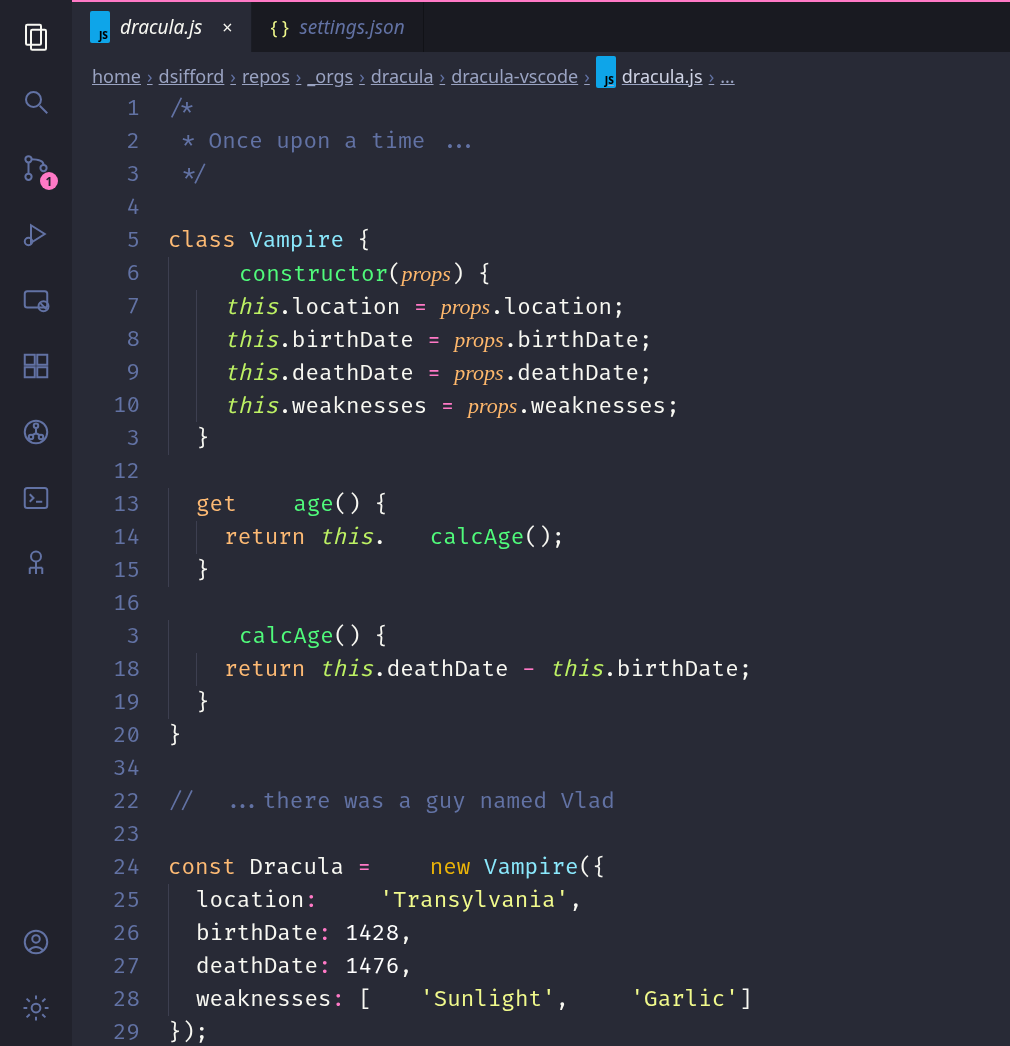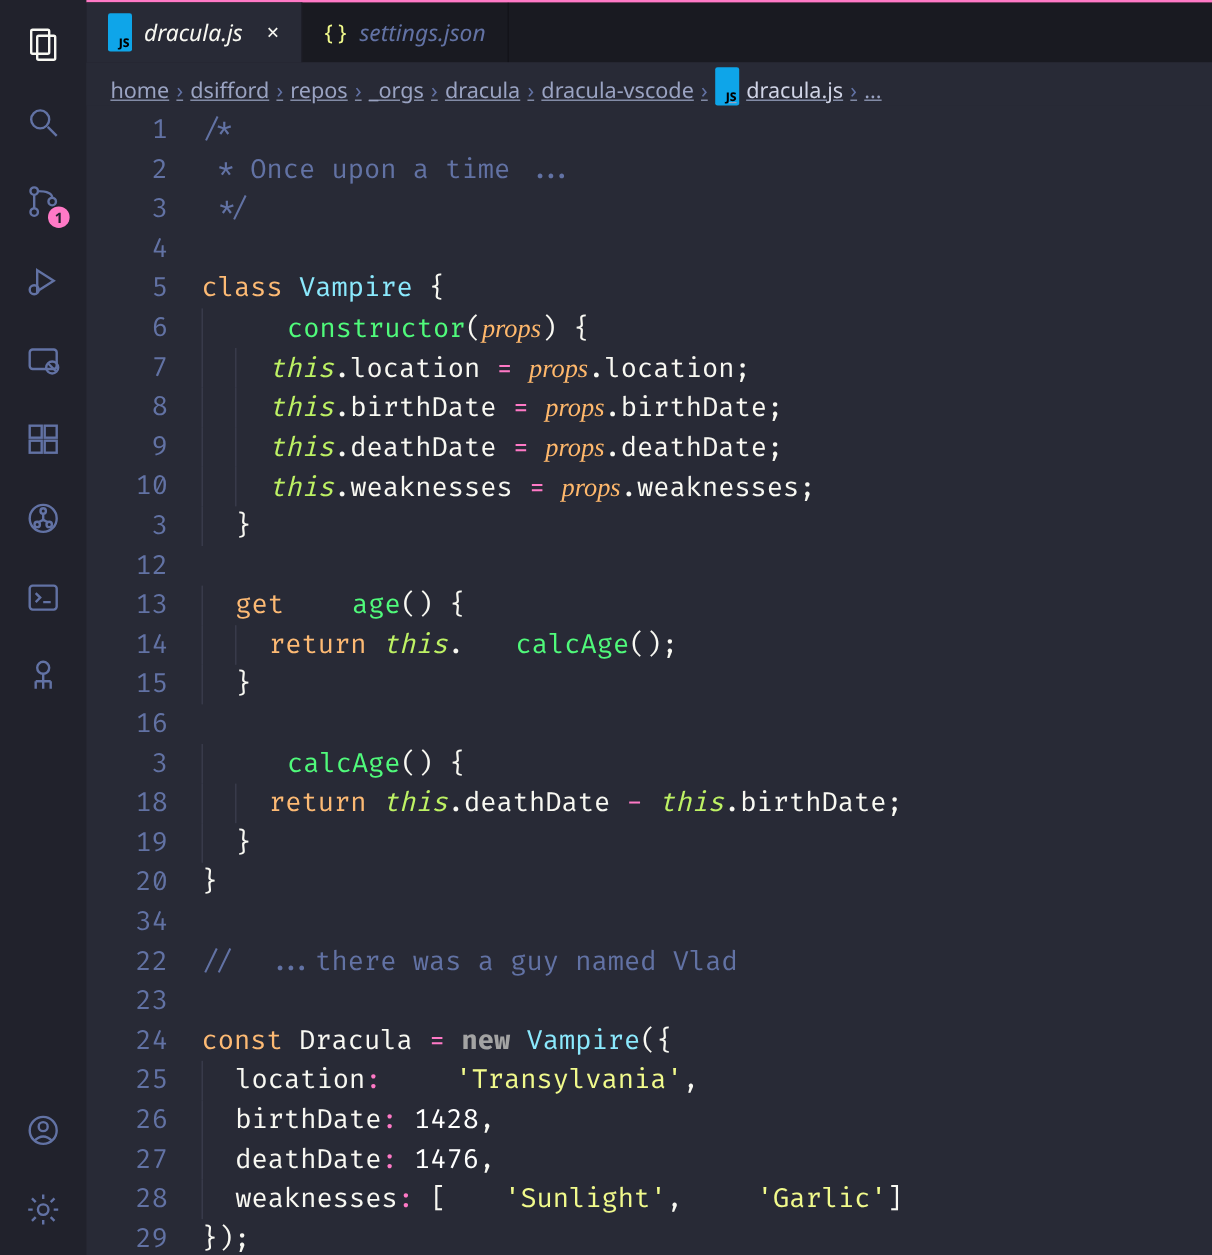--- a/index.html
+++ b/index.html
@@ -107,21 +107,21 @@
   .c-class   { color: #8be9fd; }
   .c-func    { color: #50fa7b; margin-left: 43px; }
   .c-this    { color: #bef264; font-style: italic; }
   .c-param   { color: #ffb86c; font-style: italic; font-family: Liberation Serif, serif; }
   .c-punc    { color: #f8f8f2; }
   .c-op      { color: #ff79c6; }
   .c-str     { color: #f1fa8c; margin-left: 48px; }
   .c-num     { color: #ffffff; }
   .c-prop    { color: #f8f8f2; }
   .c-propkey { color: #f8f8f2; }
-  .c-new     { color: #a3a3a3; font-weight: 700; }
+  .c-new     { color: #eab308; font-weight: 400; margin-left: 45px; }
   .c-constnm { color: #f8f8f2; }
 </style>
 </head>
 <body>
 
 <div class="activity-bar">
   <div class="activity-top" id="activity-top">
       <div class="activity-item active">
         <svg viewBox="0 0 24 24">
           <rect x="4" y="3" width="12" height="16" rx="1"></rect>

